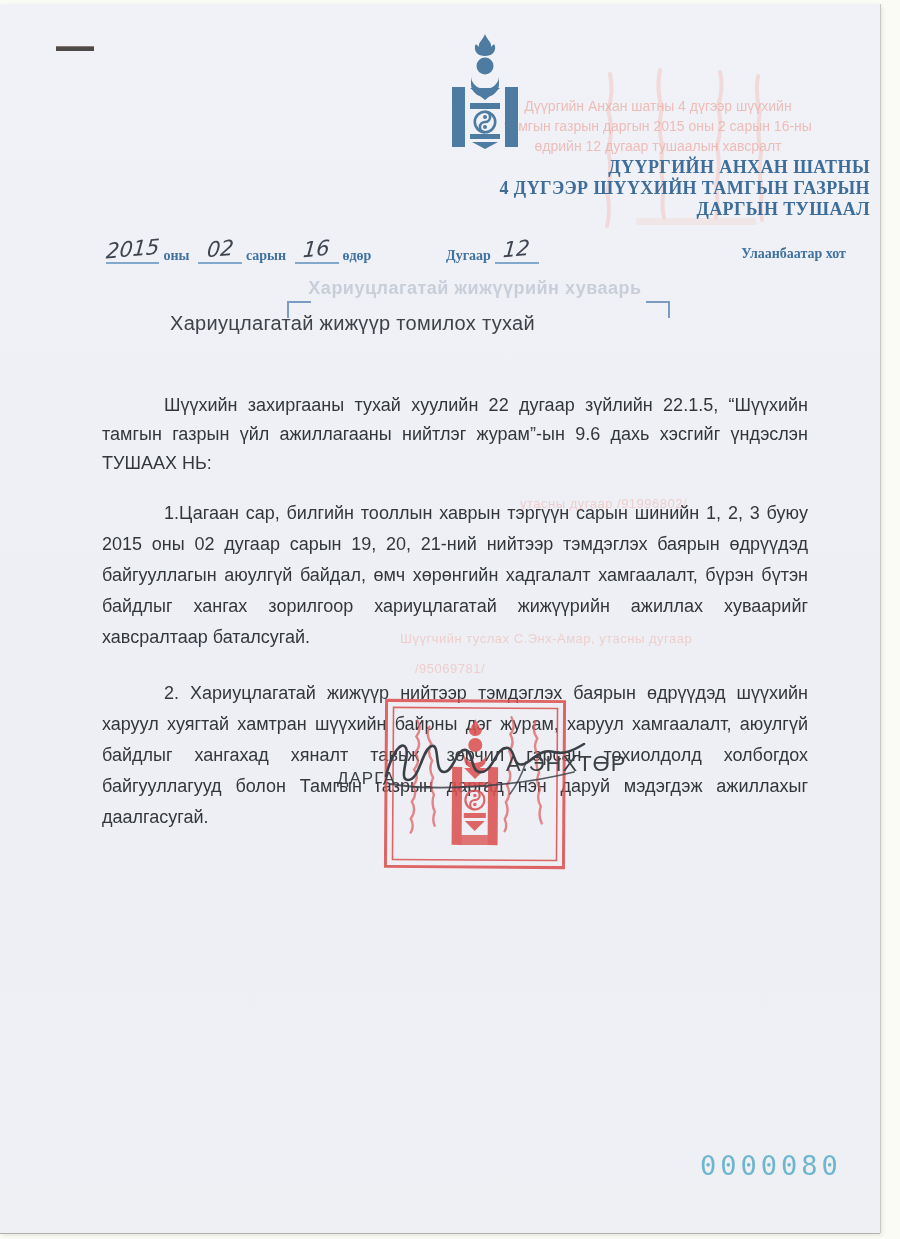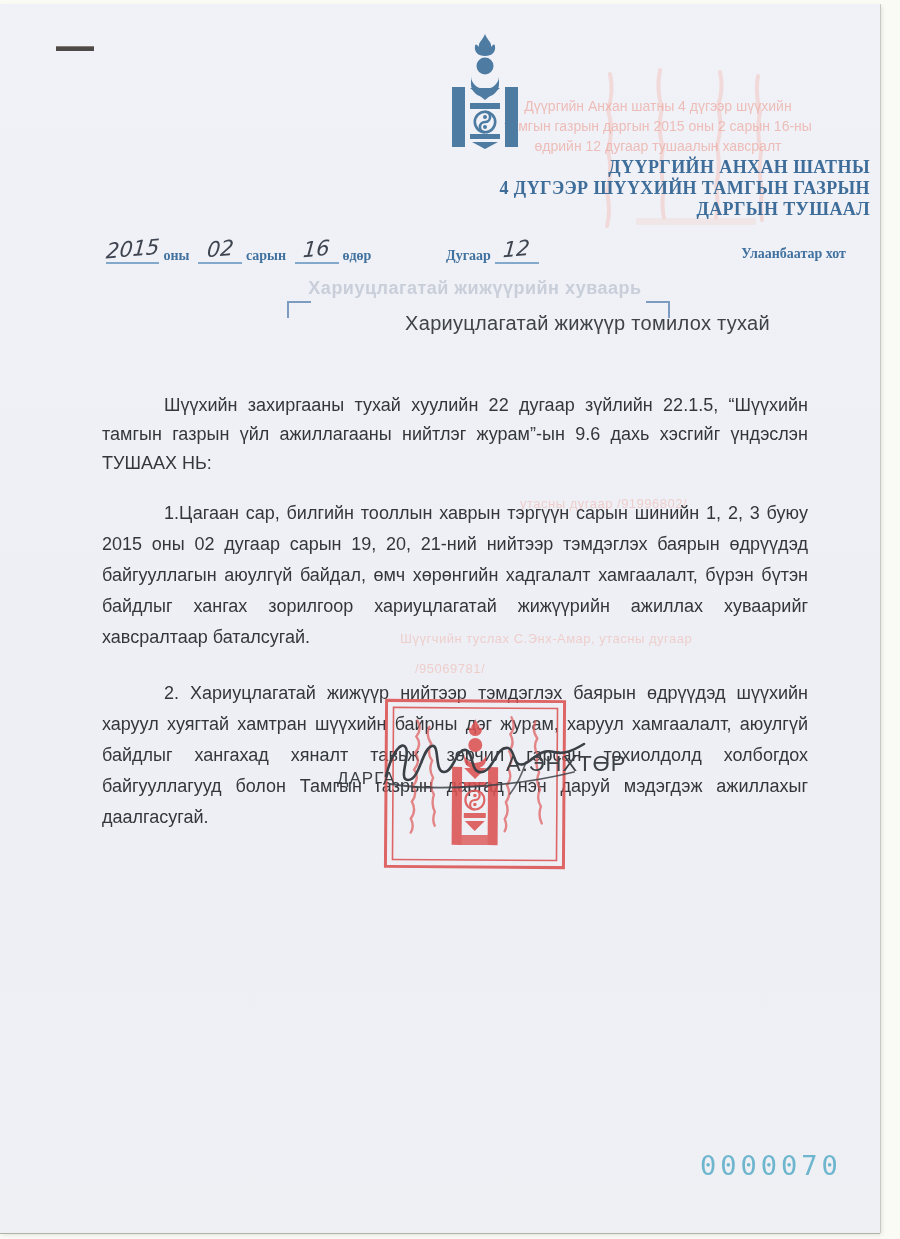--- a/index.html
+++ b/index.html
@@ -34,21 +34,21 @@
   .numgroup{position:absolute;left:442px;top:234px;white-space:nowrap;}
   .city{
     position:absolute;left:690px;top:242px;width:156px;text-align:right;
     font-family:"Liberation Serif",serif;font-weight:bold;font-size:14px;color:#41719f;
   }
 
   
   .brk{position:absolute;width:22px;height:15px;}
   .brk-l{left:287px;top:297px;border-left:2px solid #7b9cc0;border-top:2px solid #7b9cc0;}
   .brk-r{left:646px;top:297px;border-right:2px solid #7b9cc0;border-top:2px solid #7b9cc0;}
-  .subject{position:absolute;left:170px;top:308px;width:600px;text-align:right;font-size:20px;color:#3f4347;letter-spacing:.3px;}
+  .subject{position:absolute;left:170px;top:308px;width:600px;text-align:left;font-size:20px;color:#3f4347;letter-spacing:.3px;}
 
   
   .bodytext{position:absolute;left:86px;top:371px;width:738px;color:#34373a;text-align:justify;}
   .bodytext p{margin:16px;}
   .preamble{font-size:18px;line-height:29px;text-indent:62px;margin-bottom:20px !important;}
   .clause{font-size:18px;line-height:31px;text-indent:62px;margin-bottom:25px !important;}
 
   
   .sig-title{position:absolute;left:337px;top:747px;font-size:17px;letter-spacing:1px;color:#3c4145;margin-top:18px;}
   .sig-name{position:absolute;left:506px;top:747px;font-size:22px;letter-spacing:1px;color:#3c4145;}
@@ -178,15 +178,15 @@
   <div class="sig-title">ДАРГА</div>
   <svg class="sig-stroke" viewBox="0 0 215 75">
     <g fill="none" stroke="#3b4046" stroke-linecap="round">
       <path stroke-width="2.6" d="M8,54 C14,30 24,18 28,26 C32,34 20,58 30,58 C42,58 44,26 54,24 C62,22 56,50 66,50 C76,50 78,26 88,28 C96,30 92,52 104,50 C116,48 118,24 130,26 C138,28 134,46 146,42 C156,38 162,26 176,30 C186,33 196,28 206,22"></path>
       <path stroke-width="1.8" opacity=".85" d="M12,62 C60,70 140,64 196,50"></path>
       <path stroke-width="1.6" opacity=".8" d="M148,40 C144,52 138,64 132,72"></path>
     </g>
   </svg>
   <div class="sig-name">А.ЭНХТӨР</div>
 
-  <div class="serial">0000070</div>
+  <div class="serial">0000080</div>
 
 </div>
 
 </body></html>

